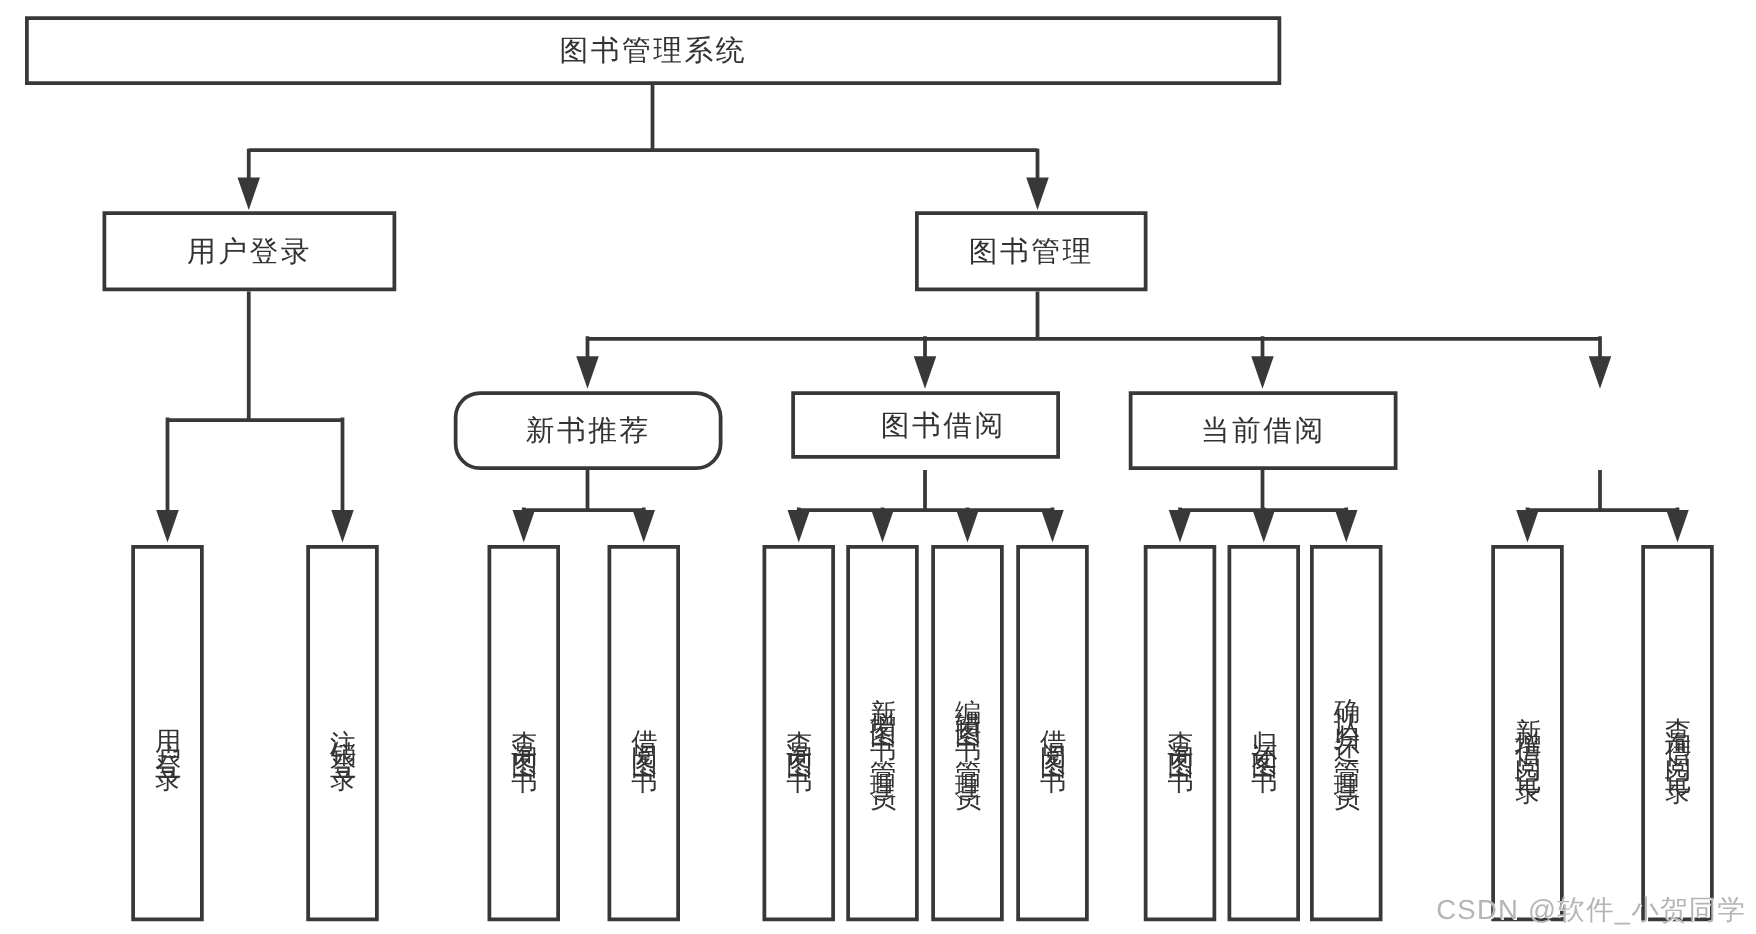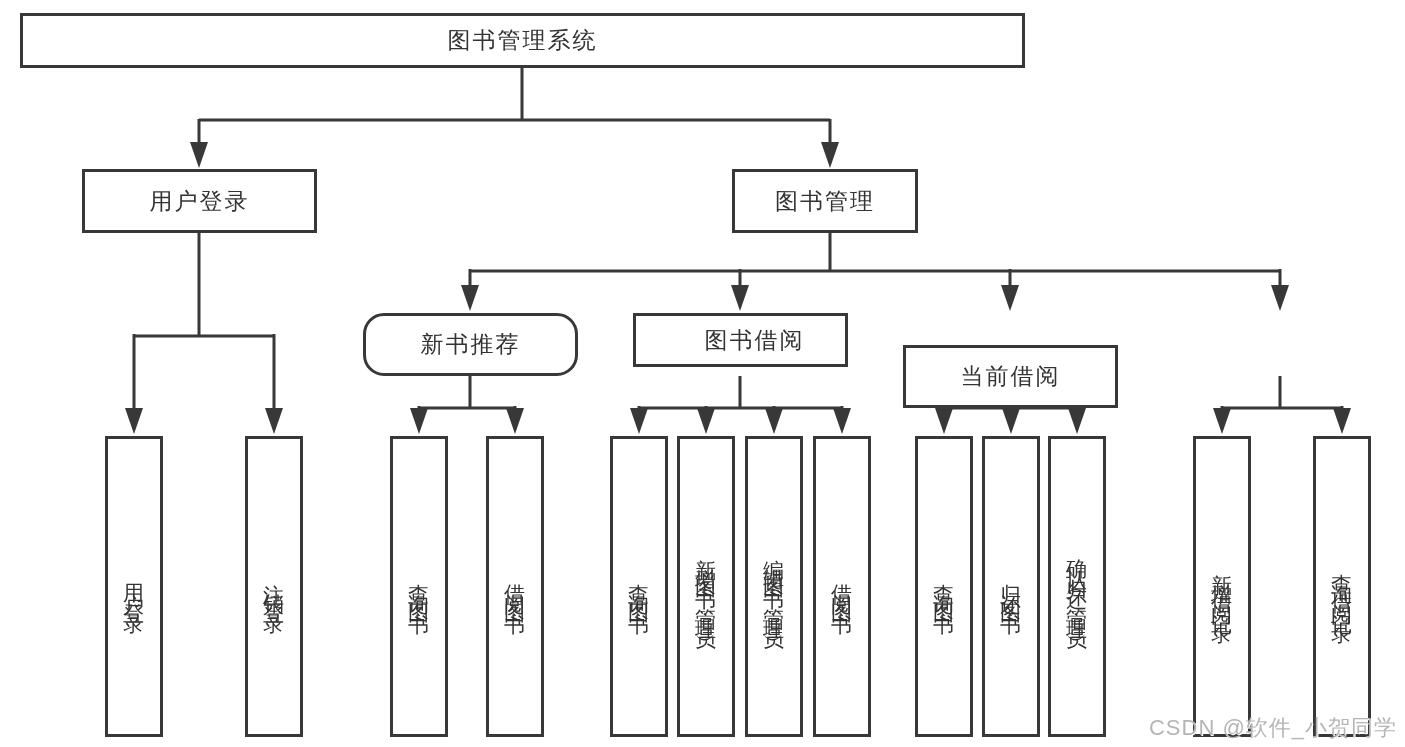--- a/index.html
+++ b/index.html
@@ -35,21 +35,21 @@
     text-align: center;
   }
   
   .n-root   { left: 20px;  top: 13px;  width: 1005px; height: 55px; }
   
   .n-login  { left: 82px;  top: 169px; width: 235px; height: 64px; }
   .n-mgmt   { left: 712px; top: 169px; width: 186px; height: 64px; margin-left: 20px; }
   
   .n-rec    { left: 363px;  top: 313px; width: 215px; height: 63px; border-radius: 21px; }
   .n-borrow { left: 633px;  top: 313px; width: 215px; height: 54px; padding-left: 28px; }
-  .n-cur    { left: 903px;  top: 313px; width: 215px; height: 63px; margin-top: 32px; }
+  .n-cur    { left: 903px;  top: 313px; width: 215px; height: 63px; }
   .n-recs   { left: 1173px; top: 313px; width: 215px; height: 63px; }
   
   .vbox {
     top: 436px;
     width: 58px;
     height: 301px;
     font-size: 21px;
   }
   .vbox span {
     writing-mode: vertical-rl;

